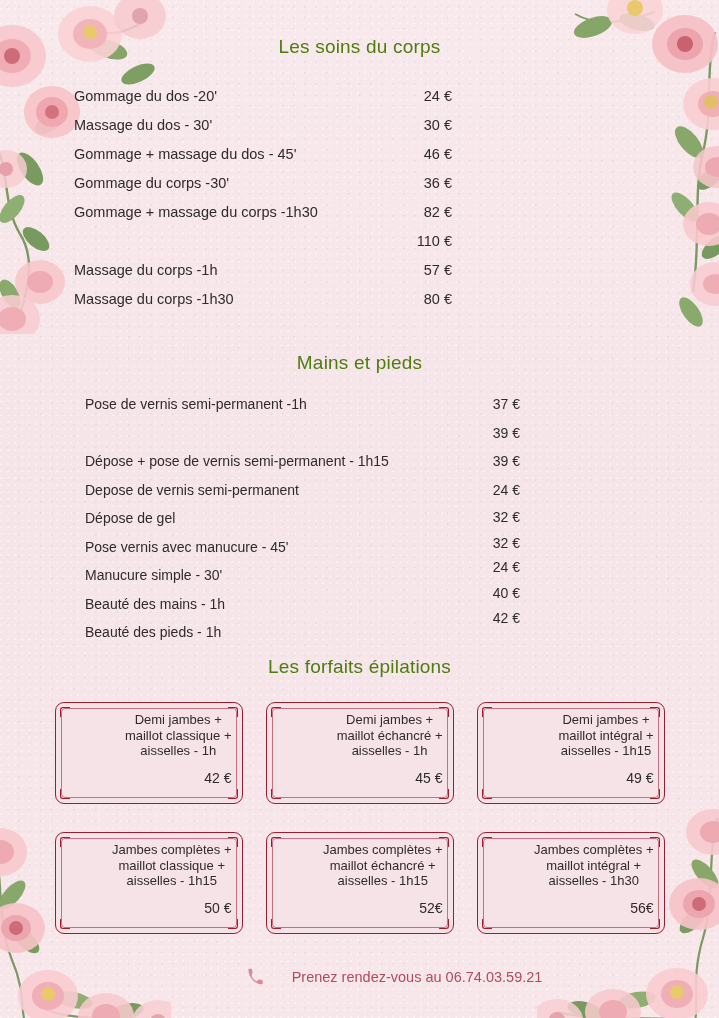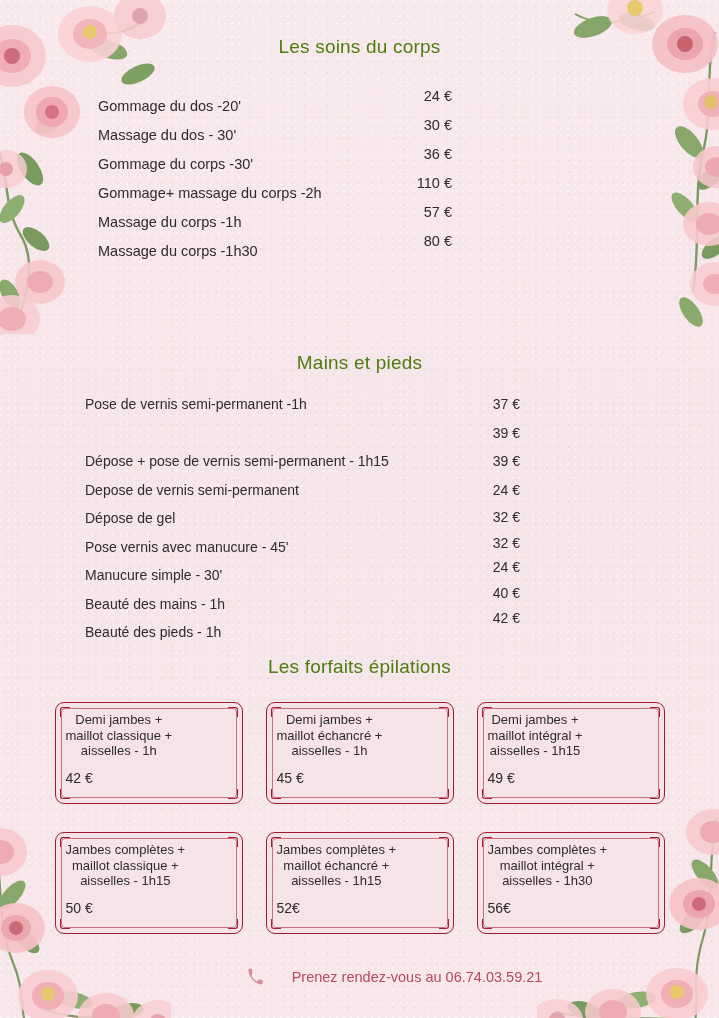--- a/index.html
+++ b/index.html
@@ -67,21 +67,21 @@
   .row .label {
     position: absolute;
     white-space: nowrap;
   }
   .row .price {
     position: absolute;
     white-space: nowrap;
     text-align: right;
   }
 
-  #rows-corps .row .label { left: 98px; margin-top: 10px; }
+  #rows-corps .row .label { left: 74px; }
   #rows-corps .row .price { left: 380px; width: 72px; }
 
   #rows-mains .row .label { left: 85px; }
   #rows-mains .row .price { left: 450px; width: 70px; }
 
   
   .boxes {
     position: absolute;
     left: 0;
     width: 100%;
@@ -124,21 +124,21 @@
   .fbox .n-tl { top: 4px;  left: 4px;  border-left-width: 1.4px; border-top-width: 1.4px;  border-top-left-radius: 3px; }
   .fbox .n-tr { top: 4px;  right: 4px; border-right-width: 1.4px; border-top-width: 1.4px; border-top-right-radius: 3px; }
   .fbox .n-bl { bottom: 4px; left: 4px; border-left-width: 1.4px; border-bottom-width: 1.4px; border-bottom-left-radius: 3px; }
   .fbox .n-br { bottom: 4px; right: 4px; border-right-width: 1.4px; border-bottom-width: 1.4px; border-bottom-right-radius: 3px; }
 
   .fbox-inner {
     position: absolute;
     inset: 9px 10px;
     display: flex;
     flex-direction: column;
-    align-items: flex-start;
+    align-items: flex-end;
     justify-content: flex-start;
     text-align: center;
   }
   .fbox .f-label {
     color: #2f2a2b;
     font-size: 13px;
     line-height: 15.5px;
     white-space: pre-line;
   }
   .fbox .f-price {
@@ -283,25 +283,32 @@
 <div class="rows" id="rows-corps">
     <div class="row">
       <span class="label">Gommage du dos -20'</span>
       <span class="price">24 €</span>
     </div>
     <div class="row">
       <span class="label">Massage du dos - 30'</span>
       <span class="price">30 €</span>
     </div>
     <div class="row">
+      <span class="label">Gommage + massage du dos - 45'</span>
+      <span class="price">46 €</span>
+    </div>
+    <div class="row">
       <span class="label">Gommage du corps -30'</span>
       <span class="price">36 €</span>
     </div>
     <div class="row">
-      <span class="label">Gommage+ massage du corps -2h</span>
+      <span class="label">Gommage + massage du corps -1h30</span>
+      <span class="price">82 €</span>
+    </div>
+    <div class="row">
       <span class="price">110 €</span>
     </div>
     <div class="row">
       <span class="label">Massage du corps -1h</span>
       <span class="price">57 €</span>
     </div>
     <div class="row">
       <span class="label">Massage du corps -1h30</span>
       <span class="price">80 €</span>
     </div>

